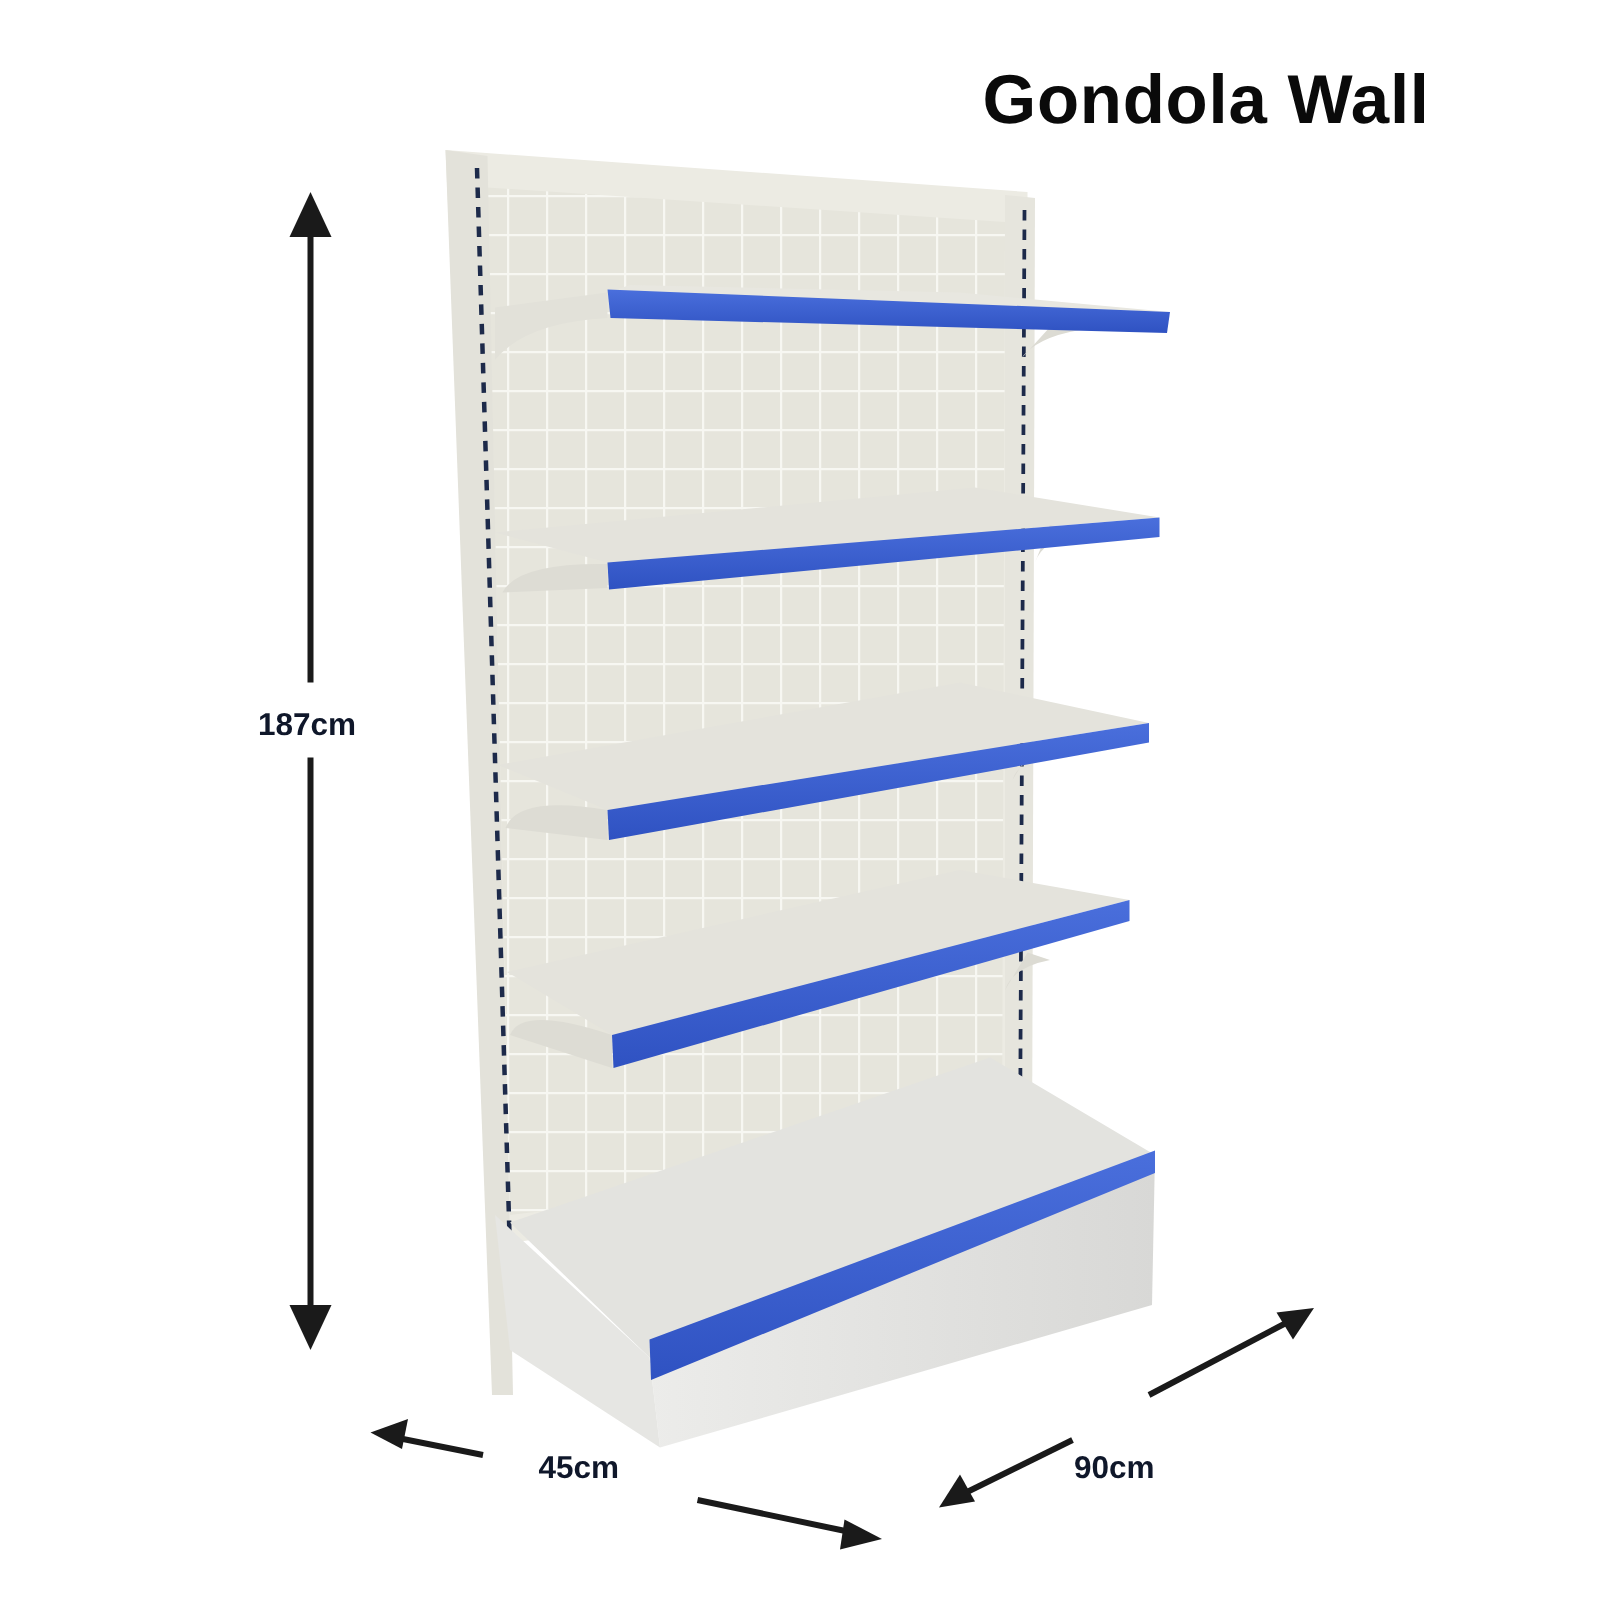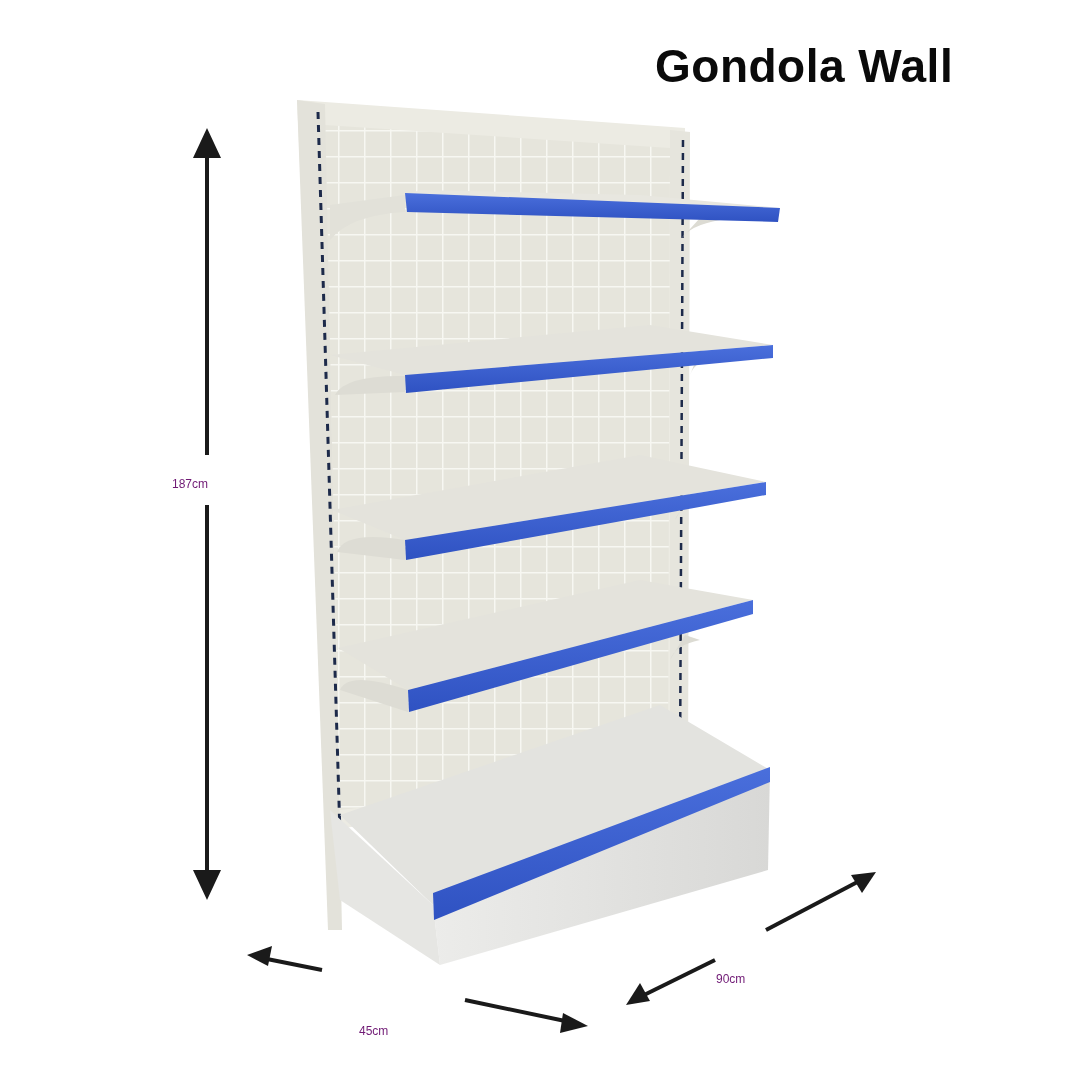--- a/index.html
+++ b/index.html
@@ -1,18 +1,18 @@
 <!DOCTYPE html>
 <html><head>
 <meta charset="utf-8">
 <style>
   html,body{margin:0;padding:0;background:#ffffff;}
   body{width:1080px;height:1080px;position:relative;overflow:hidden;font-family:"Liberation Sans",sans-serif;}
   .title{position:absolute;left:655px;top:30px;font-size:46px;font-weight:bold;color:#0a0a0a;letter-spacing:0.5px;line-height:72px;}
-  .dim{position:absolute;font-size:12px;font-weight:normal;color:#701a75;background:#fff;padding:2px 2px;line-height:22px;}
+  .dim{position:absolute;font-size:21px;font-weight:bold;color:#0f172a;background:#fff;padding:2px 2px;line-height:22px;}
   svg.scene{position:absolute;left:0;top:0;}
 </style>
 </head>
 <body>
 
 <div class="title">Gondola Wall</div>
 
 <svg class="scene" width="1080" height="1080" viewBox="0 0 1080 1080">
   <defs>
     <pattern id="grid" x="0" y="0" width="26" height="26" patternUnits="userSpaceOnUse">
@@ -91,14 +91,14 @@
 
   <g>
     <line x1="766" y1="930" x2="865" y2="878" stroke="#1a1a1a" stroke-width="4"></line>
     <polygon points="876,872 851,875 862,893" fill="#1a1a1a"></polygon>
     <line x1="640" y1="997" x2="715" y2="960" stroke="#1a1a1a" stroke-width="4"></line>
     <polygon points="626,1005 650,1001 640,983" fill="#1a1a1a"></polygon>
   </g>
 </svg>
 
 <div class="dim" style="left:170px;top:471px;">187cm</div>
-<div class="dim" style="left:357px;top:1018px;background:transparent;">45cm</div>
+<div class="dim" style="left:357px;top:966px;background:transparent;">45cm</div>
 <div class="dim" style="left:714px;top:932px;background:transparent;margin-top:34px;">90cm</div>
 
 </body></html>

